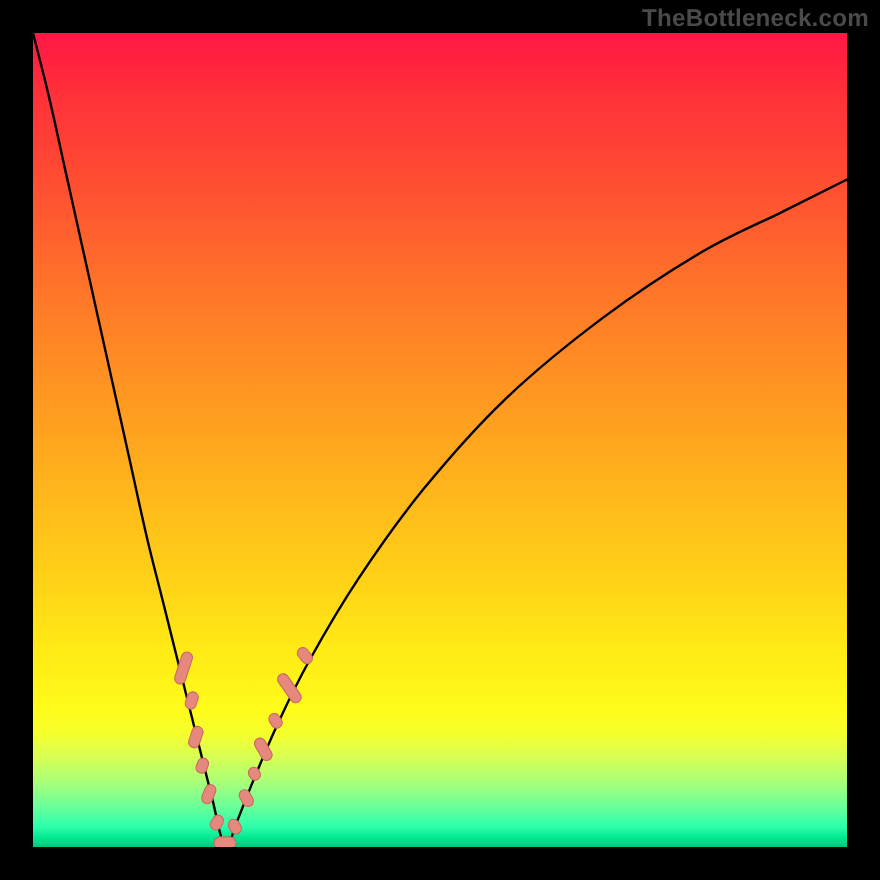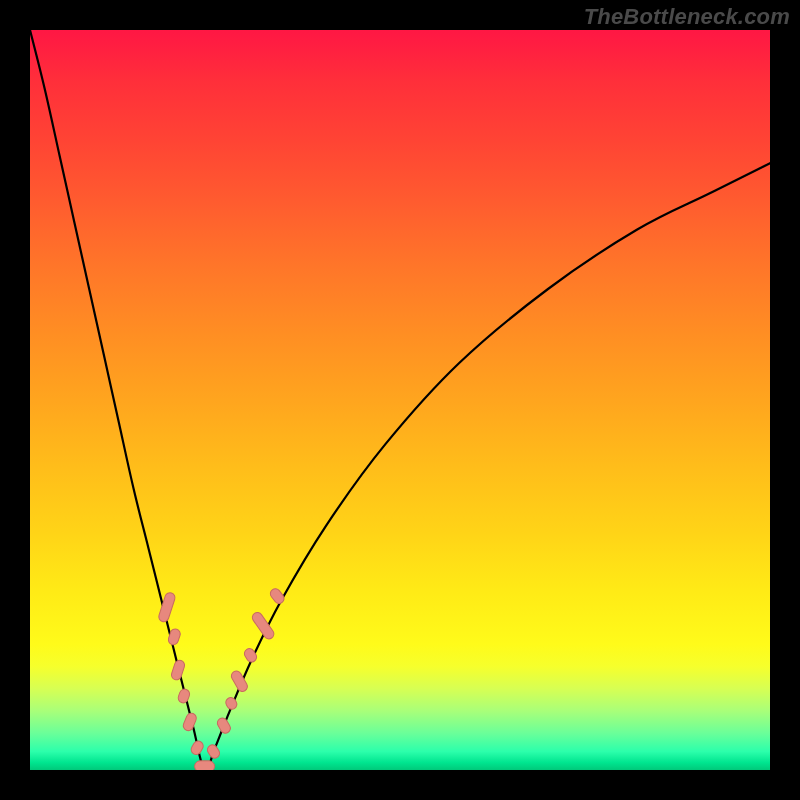--- a/index.html
+++ b/index.html
@@ -11,21 +11,20 @@
     background: #000;
     font-family: Arial, Helvetica, sans-serif;
   }
   .frame {
     position: absolute;
     left: 0;
     top: 0;
     width: 800px;
     height: 800px;
     background: #000;
-    font-style: italic;
   }
   .plot-area {
     position: absolute;
     left: 30px;
     top: 30px;
     width: 740px;
     height: 740px;
     
     background: linear-gradient(
       to bottom,

